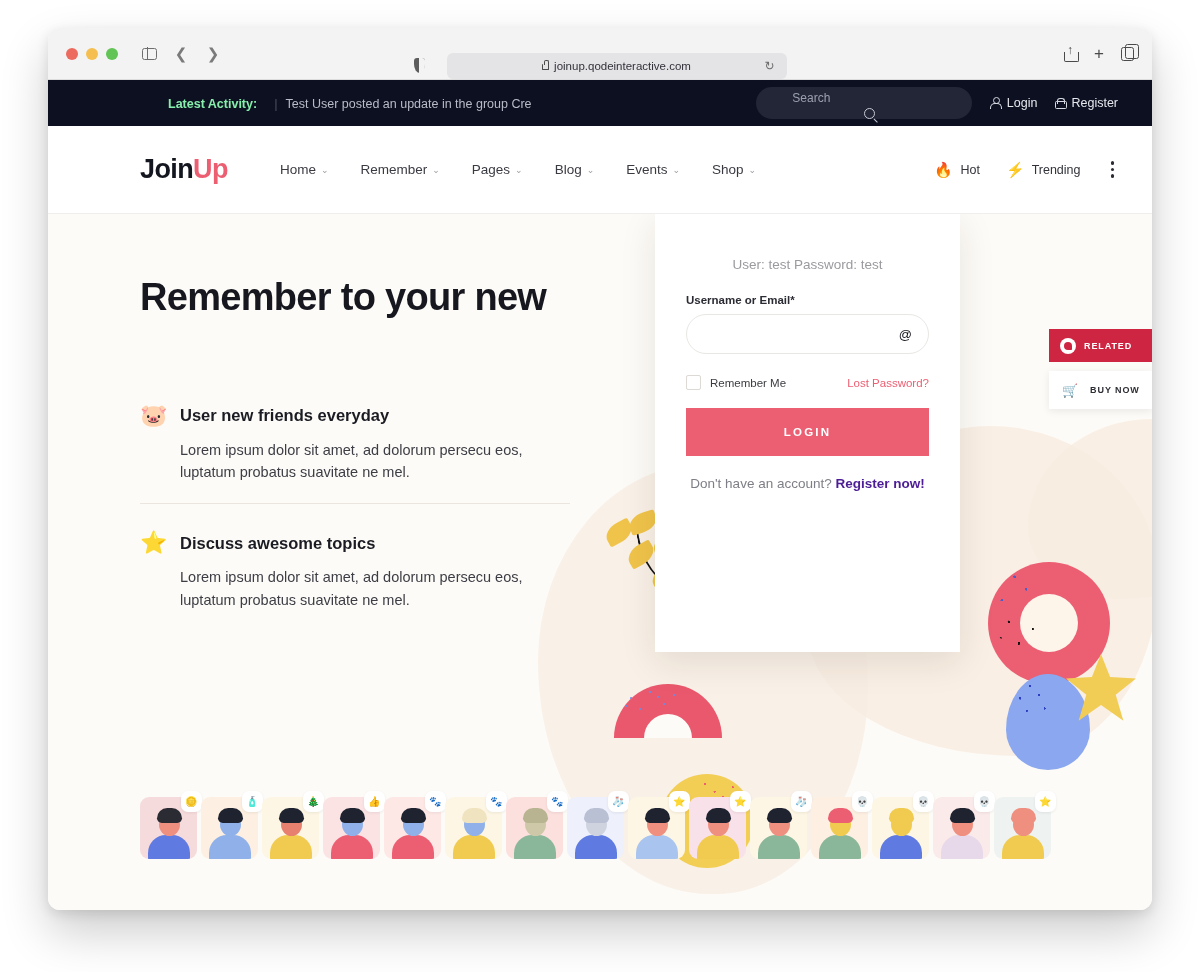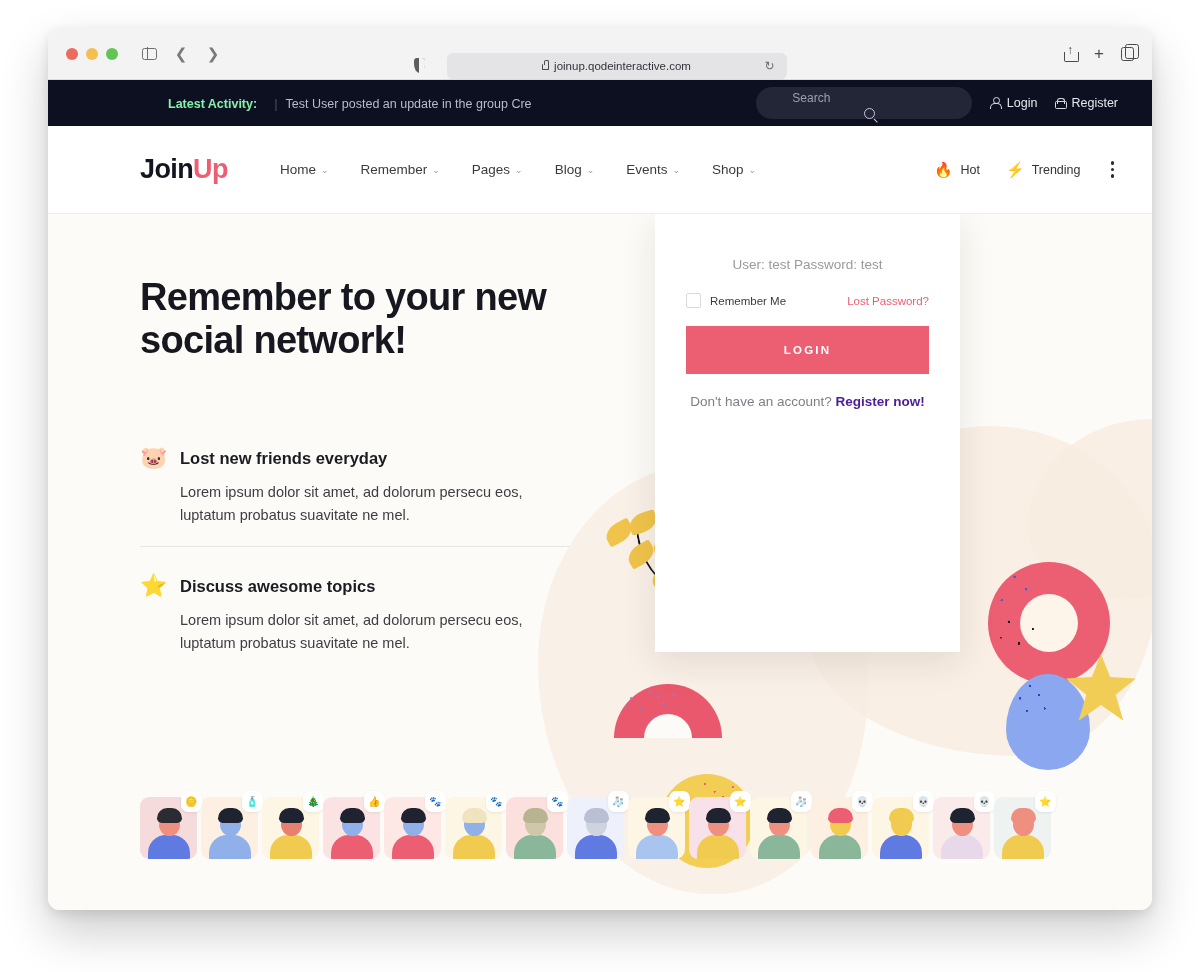--- a/index.html
+++ b/index.html
@@ -491,60 +491,76 @@
     <div class="yellow-speck"></div>
     <div class="red-donut"></div>
     <div class="donut-speck"></div>
     <div class="blue-blob"></div>
     <div class="blue-speck"></div>
     <div class="star-yellow"></div>
 
     <div class="hero-left">
       <h1 class="hero-title">
         <span>Remember to your new</span><br>
-        <span>social network!</span>
       </h1>
       <div class="features">
         <div class="feature">
           <div class="feature-head">
             <span class="feature-emoji">🐷</span>
-            <span class="feature-title">Lost new friends everyday</span>
+            <span class="feature-title">User new friends everyday</span>
           </div>
           <div class="feature-desc">Lorem ipsum dolor sit amet, ad dolorum persecu eos, luptatum probatus suavitate ne mel.</div>
         </div>
         <div class="feature">
           <div class="feature-head">
             <span class="feature-emoji">⭐</span>
             <span class="feature-title">Discuss awesome topics</span>
           </div>
           <div class="feature-desc">Lorem ipsum dolor sit amet, ad dolorum persecu eos, luptatum probatus suavitate ne mel.</div>
         </div>
       </div>
     </div>
 
     <div class="login-card">
       <div class="card-sub">User: test Password: test</div>
 
+      <div class="field">
+        <div class="field-label">Username or Email*</div>
+        <div class="input-wrap">
+          <input type="text" placeholder="" style="">
+          <span class="in-icon">@</span>
+        </div>
+      </div>
 
 
       <div class="row-between">
         <label class="remember">
           <span class="cbox"></span>
           <span>Remember Me</span>
         </label>
         <span class="lost">Lost Password?</span>
       </div>
 
       <button class="login-btn">LOGIN</button>
 
       <div class="signup">
         <span>Don't have an account? </span><b>Register now!</b>
       </div>
     </div>
 
+    <div class="side-btns">
+      <div class="side-related">
+        <span class="q-circle"></span>
+        <span>RELATED</span>
+      </div>
+      <div class="side-buy">
+        <span class="cart">🛒</span>
+        <span>BUY NOW</span>
+      </div>
+    </div>
 
     <div class="avatars">
         <div class="avatar">
           <div class="pic" style="background: rgb(246, 219, 220);">
             <div class="torso" style="left: 8px; bottom: 0px; width: 42px; height: 24px; background: rgb(95, 122, 224);"></div>
             <div class="head" style="left: 19px; top: 16px; width: 21px; height: 23px; background: rgb(239, 143, 128);"></div>
             <div class="head" style="left: 17px; top: 11px; width: 25px; height: 15px; background: rgb(43, 43, 51); border-radius: 13px 13px 6px 6px;"></div>
           </div>
           <div class="badge">🪙</div>
         </div>

